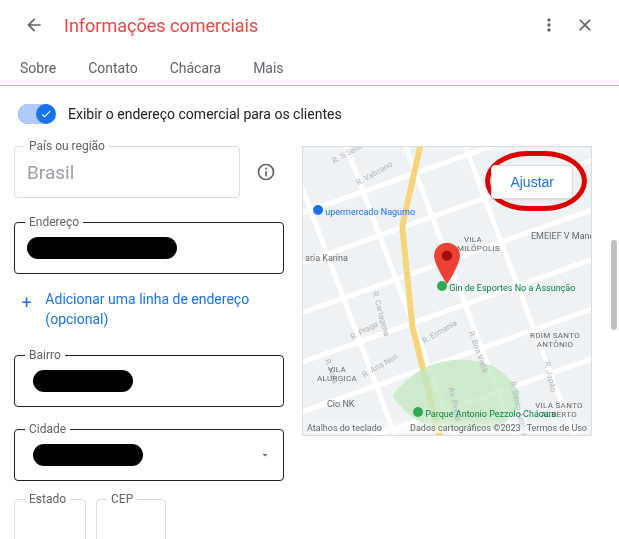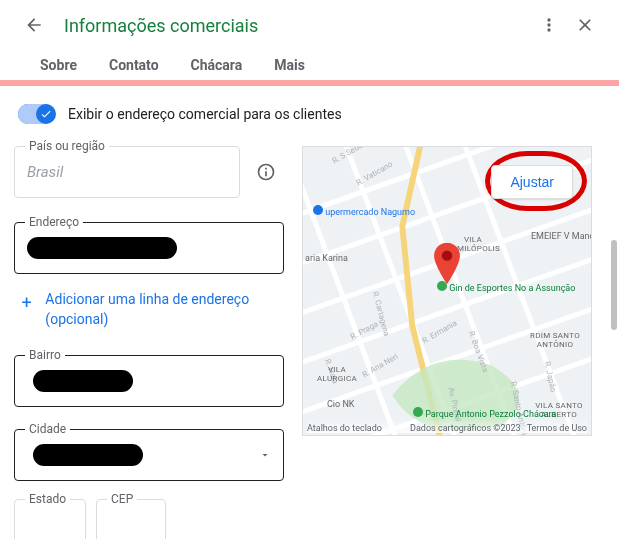--- a/index.html
+++ b/index.html
@@ -22,29 +22,28 @@
   .icon-btn {
     width: 36px; height: 36px;
     border: none; background: none;
     display: flex; align-items: center; justify-content: center;
     cursor: pointer; border-radius: 50%;
     color: #5f6368;
   }
   .title {
     flex: 1;
     font-size: 18px;
-    color: #15803d;
+    color: #ef4444;
     margin-left: 12px;
   }
   .tabs {
     display: flex;
-    padding: 0 24px;
-    border-bottom: 6px solid #fca5a5;
+    padding: 0 4px;
+    border-bottom: 1px solid #fca5a5;
     height: 36px;
-    font-weight: bold;
   }
   .tab {
     padding: 0 16px;
     height: 100%;
     display: flex; align-items: center;
     color: #5f6368;
     font-size: 14px;
     cursor: pointer;
     position: relative;
   }
@@ -116,22 +115,21 @@
   .field .float-label {
     position: absolute;
     top: -8px; left: 10px;
     background: #fff;
     padding: 0 4px;
     font-size: 12px;
     color: #5f6368;
   }
   .field .value-placeholder {
     color: #9aa0a6;
-    font-size: 15px;
-    font-style: italic;
+    font-size: 19px;
   }
   .field.boxed {
     border: 1.5px solid #202124;
   }
   .chevron {
     margin-left:auto;
     display:flex;
   }
   .redacted {
     background: #000;

